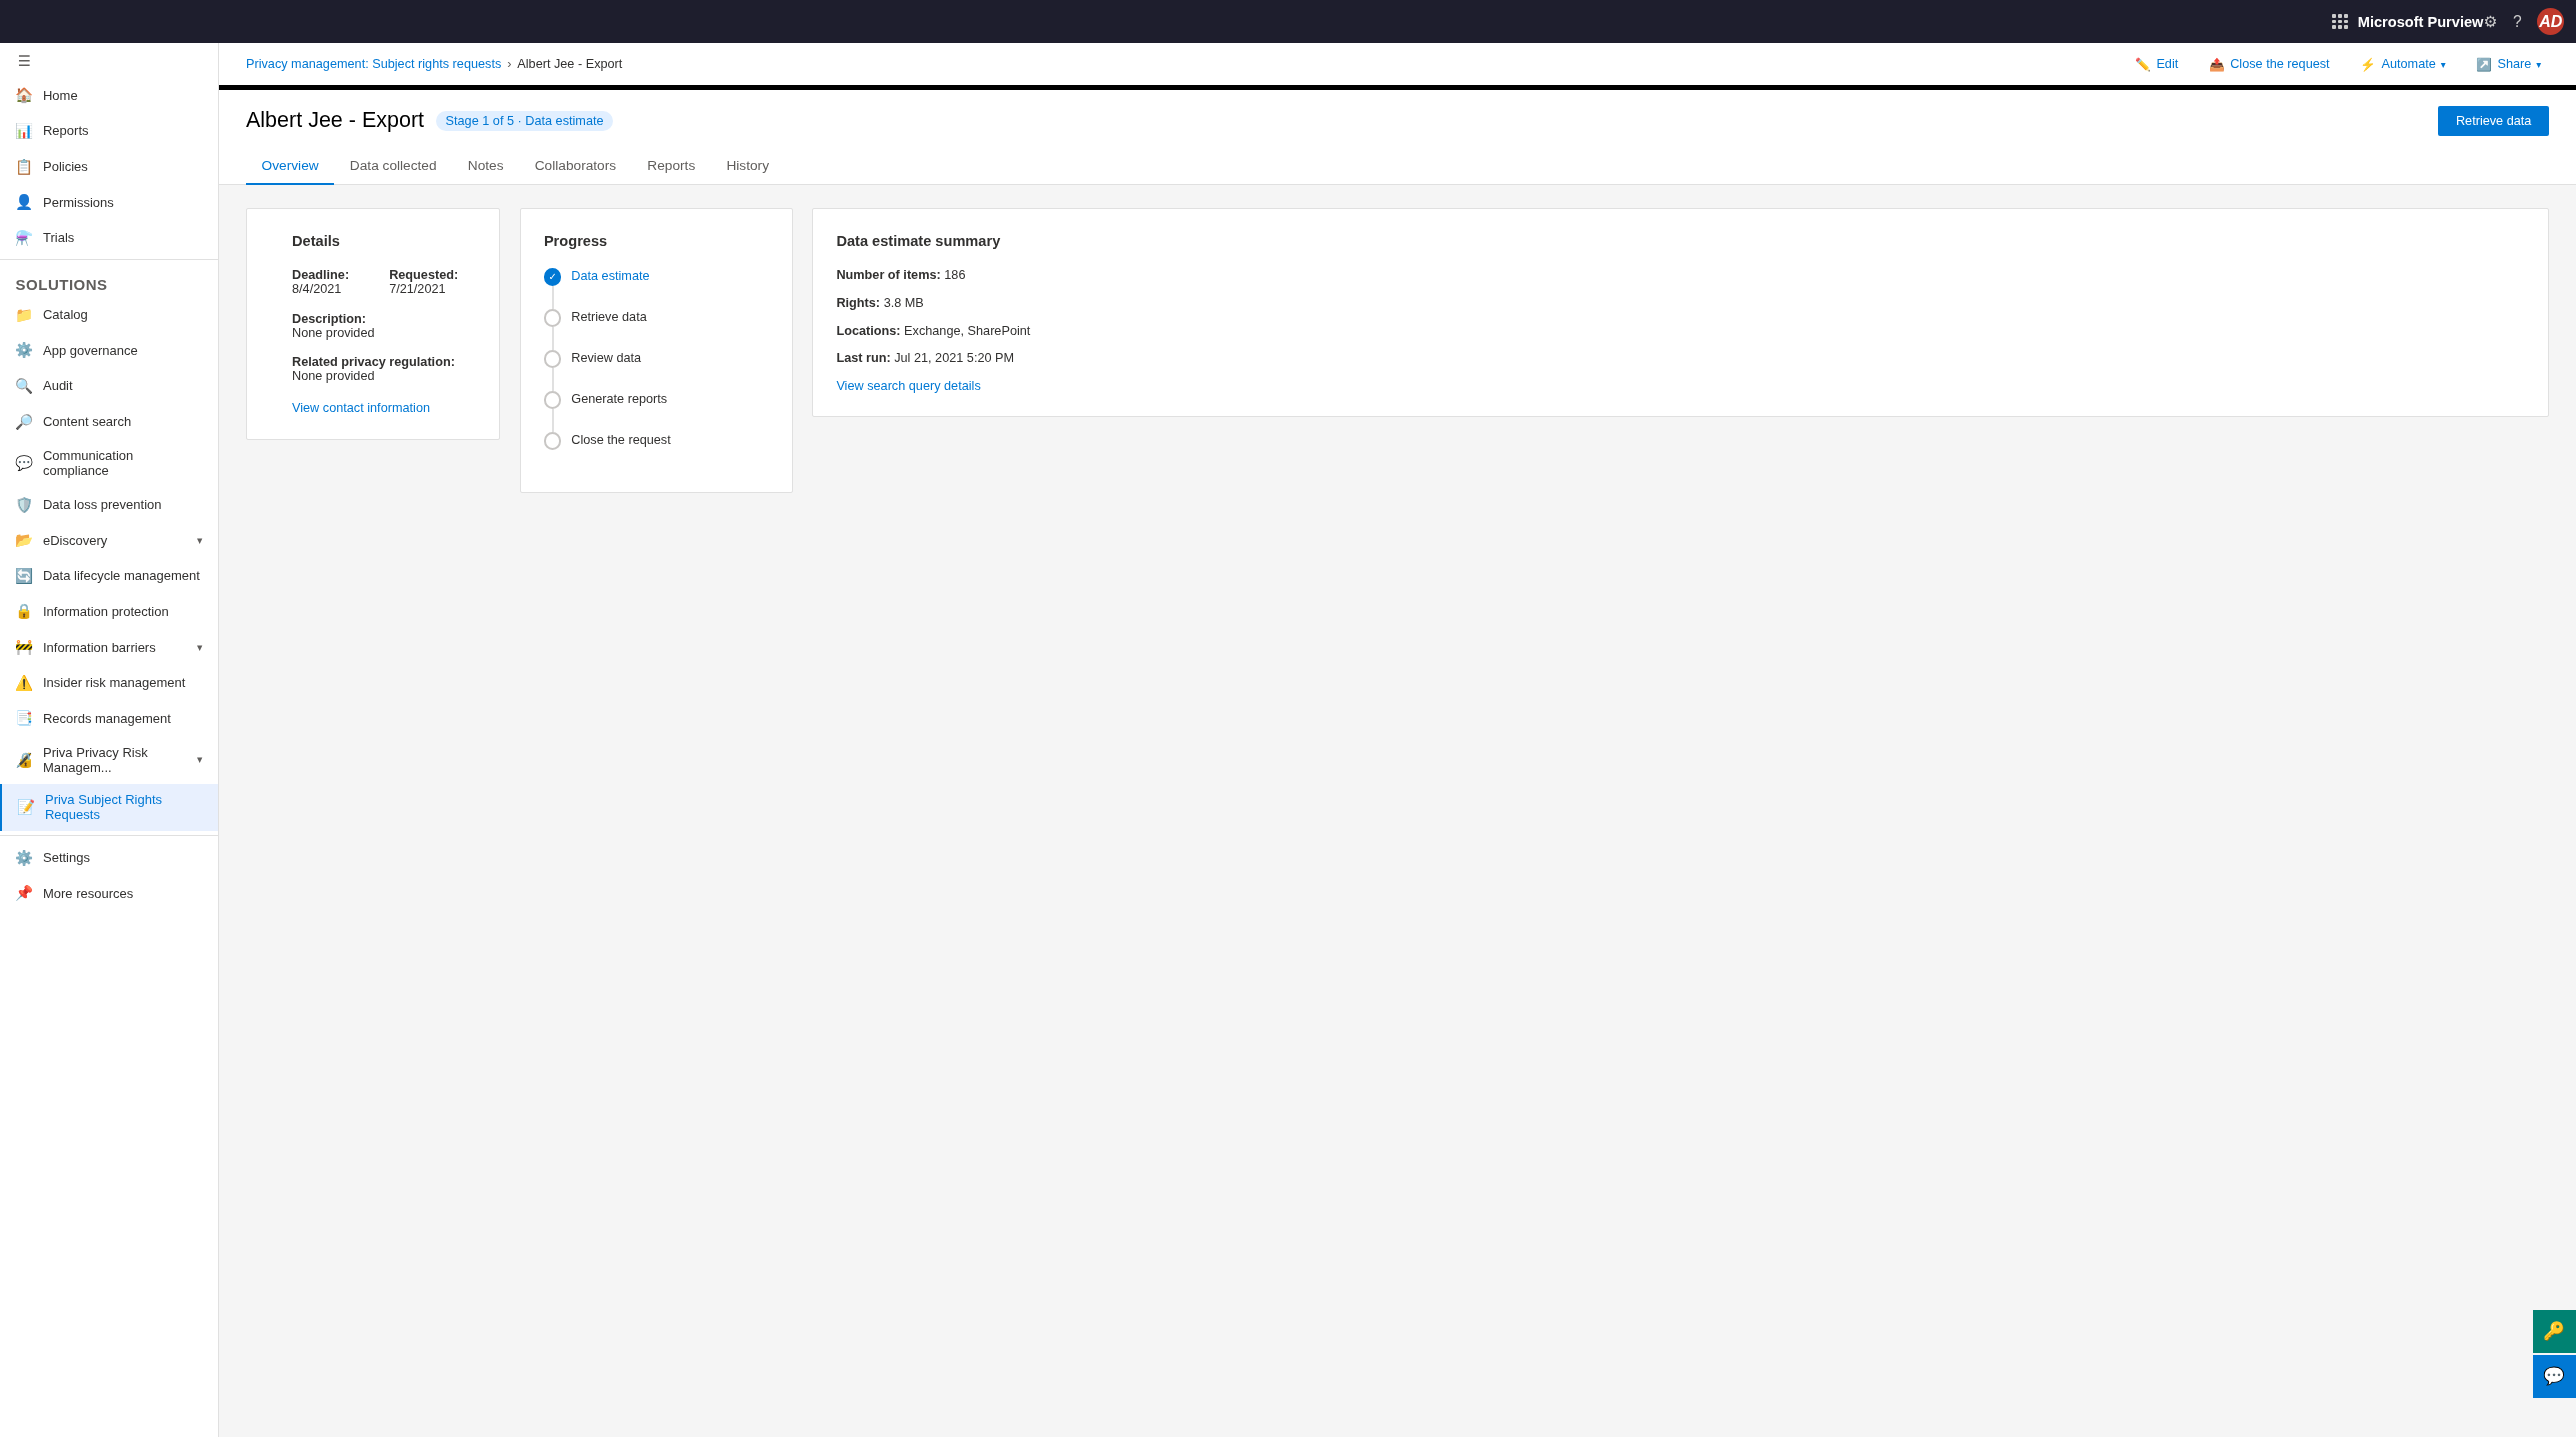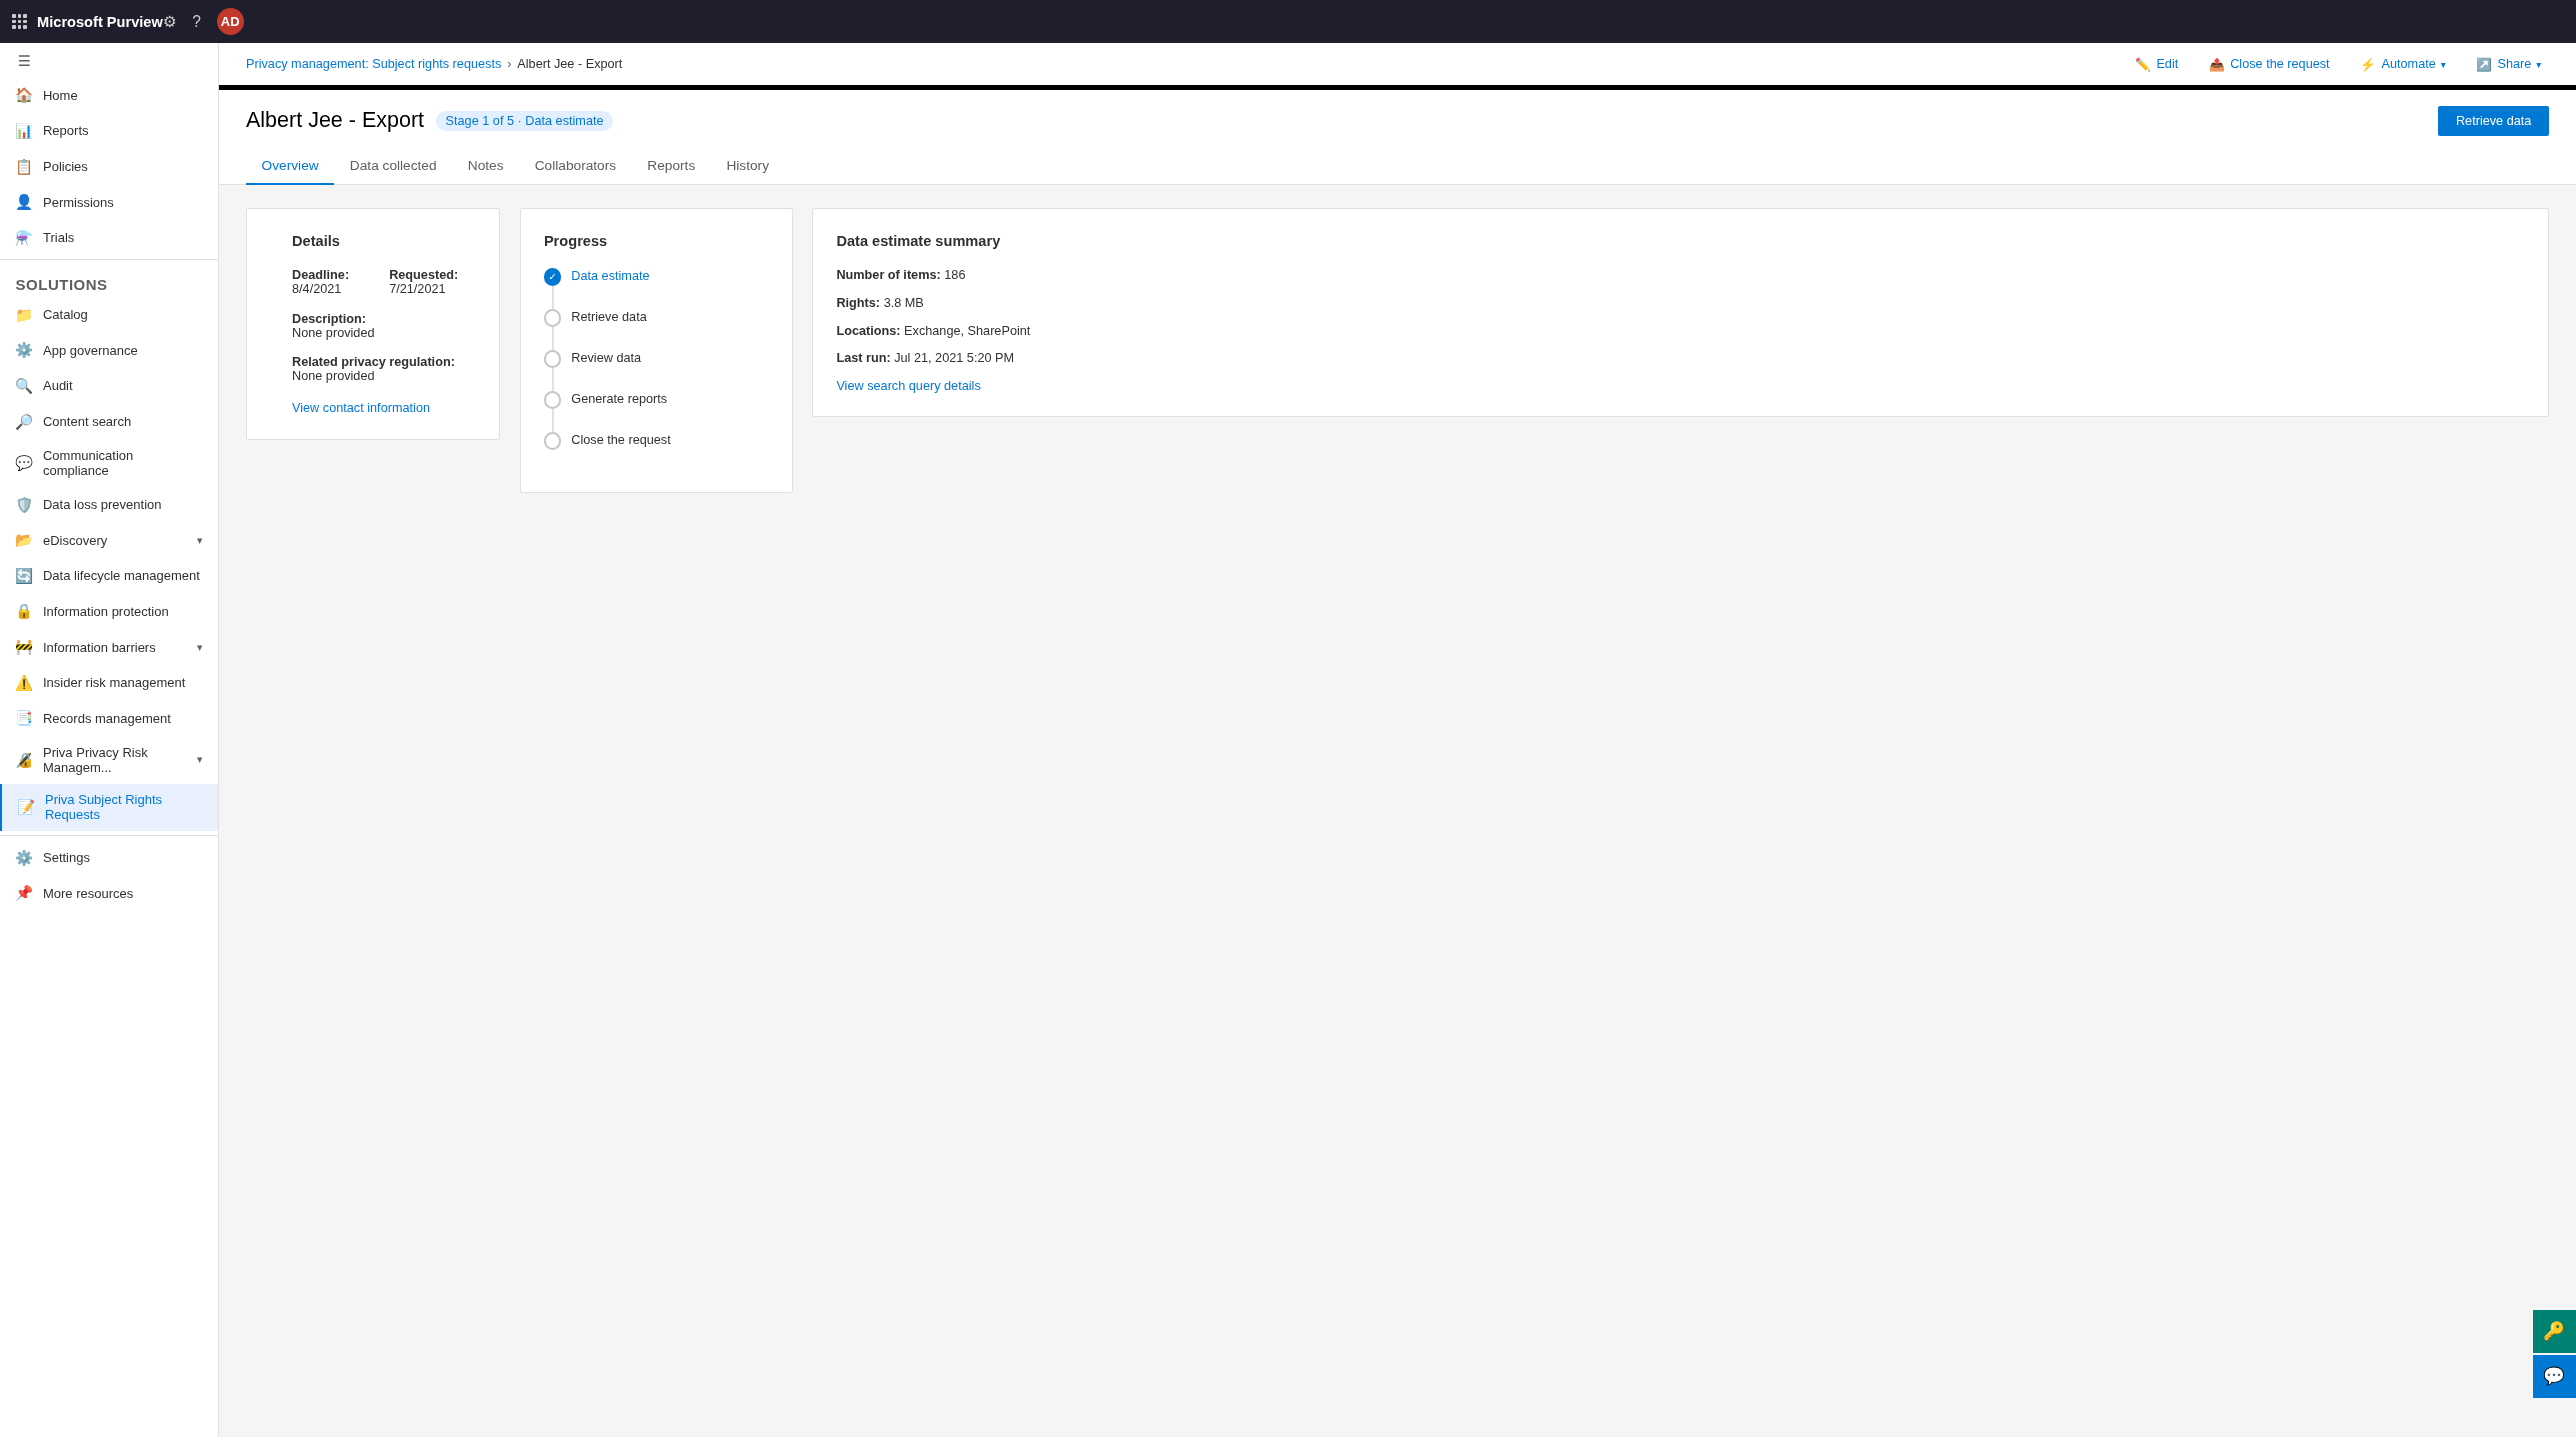--- a/index.html
+++ b/index.html
@@ -7,31 +7,31 @@
 
     
     .topbar {
       background: #1e1e2d;
       color: white;
       height: 43px;
       display: flex;
       align-items: center;
       padding: 0 11.7px;
       flex-shrink: 0;
-      justify-content: flex-start;
+      justify-content: flex-end;
     }
     .topbar-left { display: flex; align-items: center; gap: 9.8px; }
     .topbar-brand { font-size: 14.6px; font-weight: 600; color: white; }
     .topbar-right { display: flex; align-items: center; gap: 15.6px; }
     .topbar-icon { color: #ccc; cursor: pointer; font-size: 15.6px; }
     .avatar-circle {
       width: 27px; height: 27px; border-radius: 50%;
       background: #c0392b; color: white;
       display: flex; align-items: center; justify-content: center;
-      font-size: 13px; font-weight: 600; cursor: pointer;
+      font-size: 16px; font-weight: 600; cursor: pointer; font-style: italic;
     }
     .grid-icon { display: grid; grid-template-columns: 1fr 1fr 1fr; gap: 2px; width: 15.6px; height: 15.6px; }
     .grid-icon span { background: #ccc; border-radius: 1px; }
 
     
     .main-layout { display: flex; flex: 1; overflow: hidden; }
 
     
     .sidebar {
       width: 219px;

